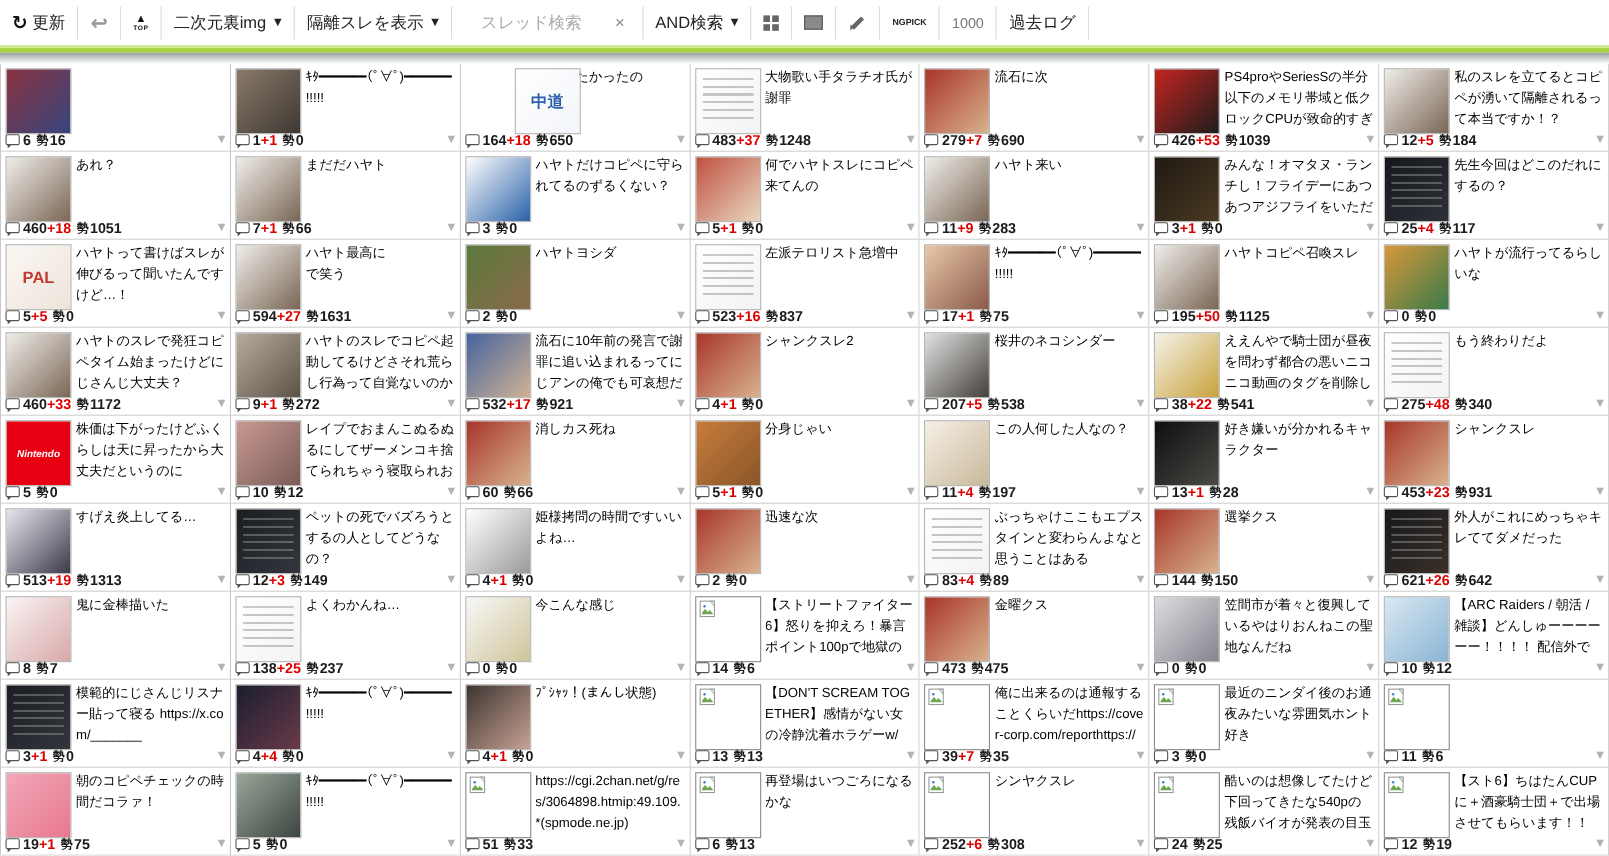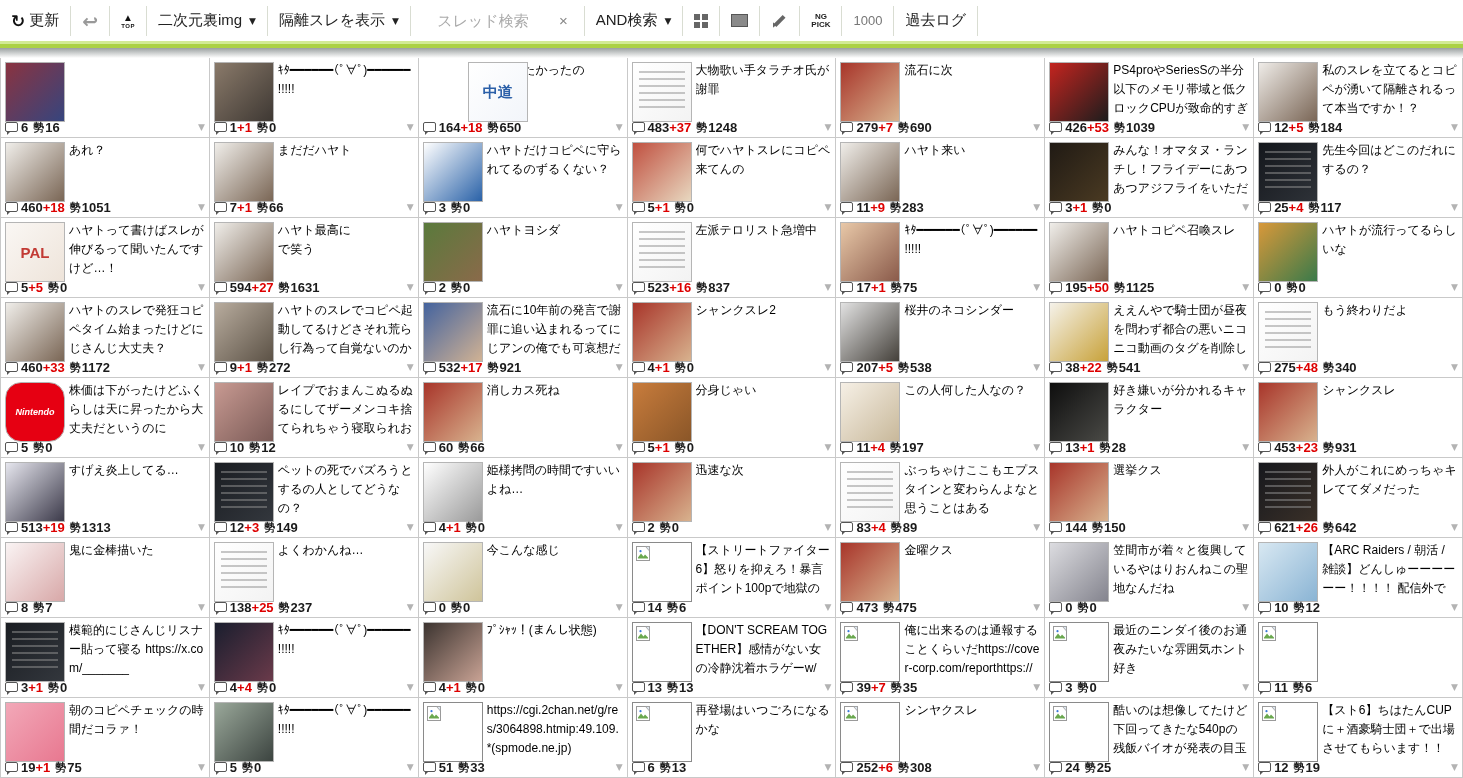--- a/index.html
+++ b/index.html
@@ -21,21 +21,21 @@
   .search-box input::placeholder{color:#aaa;}
   .clear-x{color:#888;font-size:15px;padding:0 10px;cursor:pointer;}
   .grid-ic{width:6px;height:6px;background:#666;box-shadow:8px 0 0 #666,0 8px 0 #666,8px 8px 0 #666;
         margin:0 8px 8px 0;}
   .rect-ic{width:15px;height:11px;background:#8a8a8a;border:1px solid #555;}
   .pencil-ic{width:17px;height:15px;position:relative;}
   .pencil-ic::before{content:"";position:absolute;left:2px;top:6px;width:13px;height:4px;background:#666;
         transform:rotate(-45deg);}
   .pencil-ic::after{content:"";position:absolute;left:0;bottom:1px;border:2px solid transparent;
         border-right-color:#666;border-top-color:#666;transform:rotate(45deg);}
-  .ngpick{display:flex;flex-direction:column;align-items:center;line-height:1;font-weight:bold;}
+  .ngpick{display:flex;flex-direction:row;align-items:center;line-height:1;font-weight:bold;}
   .ngpick span{font-size:8px;color:#222;}
   .limit{color:#777;font-size:13px;}
   
   .greenbar{height:7px;background:linear-gradient(to bottom,#d2ea96 0 3px,#abd145 3px);}
   .shade{height:10px;background:linear-gradient(to bottom,#9aa0a0,#ffffff);}
   
   .grid{display:grid;grid-template-columns:repeat(7,1fr);grid-auto-rows:80px;width:1463px;
         border-left:1px solid #c9c9c9;box-sizing:border-box;}
   .card{position:relative;background:#fff;border-right:1px solid #c9c9c9;border-bottom:1px solid #c9c9c9;
         box-sizing:border-box;overflow:hidden;cursor:pointer;}
@@ -545,21 +545,21 @@
     <div class="footer">
       <span class="cmt"></span>
       <span class="r-count">275</span>
       <span class="p-count">+48</span>
       <span class="sei">勢</span>
       <span class="s-count">340</span>
       <span class="arrow">▼</span>
     </div>
   </div>
       <div class="card">
-    <div class="thumb logo" style="background: linear-gradient(135deg, rgb(230, 0, 18), rgb(230, 0, 18)); border-radius: 16px;">
+    <div class="thumb logo" style="background: linear-gradient(135deg, rgb(230, 0, 18), rgb(230, 0, 18));">
 
       <span class="thumb-label small" style="color: rgb(255, 255, 255);">Nintendo</span>
     </div>
     <div class="title">株価は下がったけどふくらしは天に昇ったから大丈夫だというのに</div>
     <div class="footer">
       <span class="cmt"></span>
       <span class="r-count">5</span>
 
       <span class="sei">勢</span>
       <span class="s-count">0</span>

